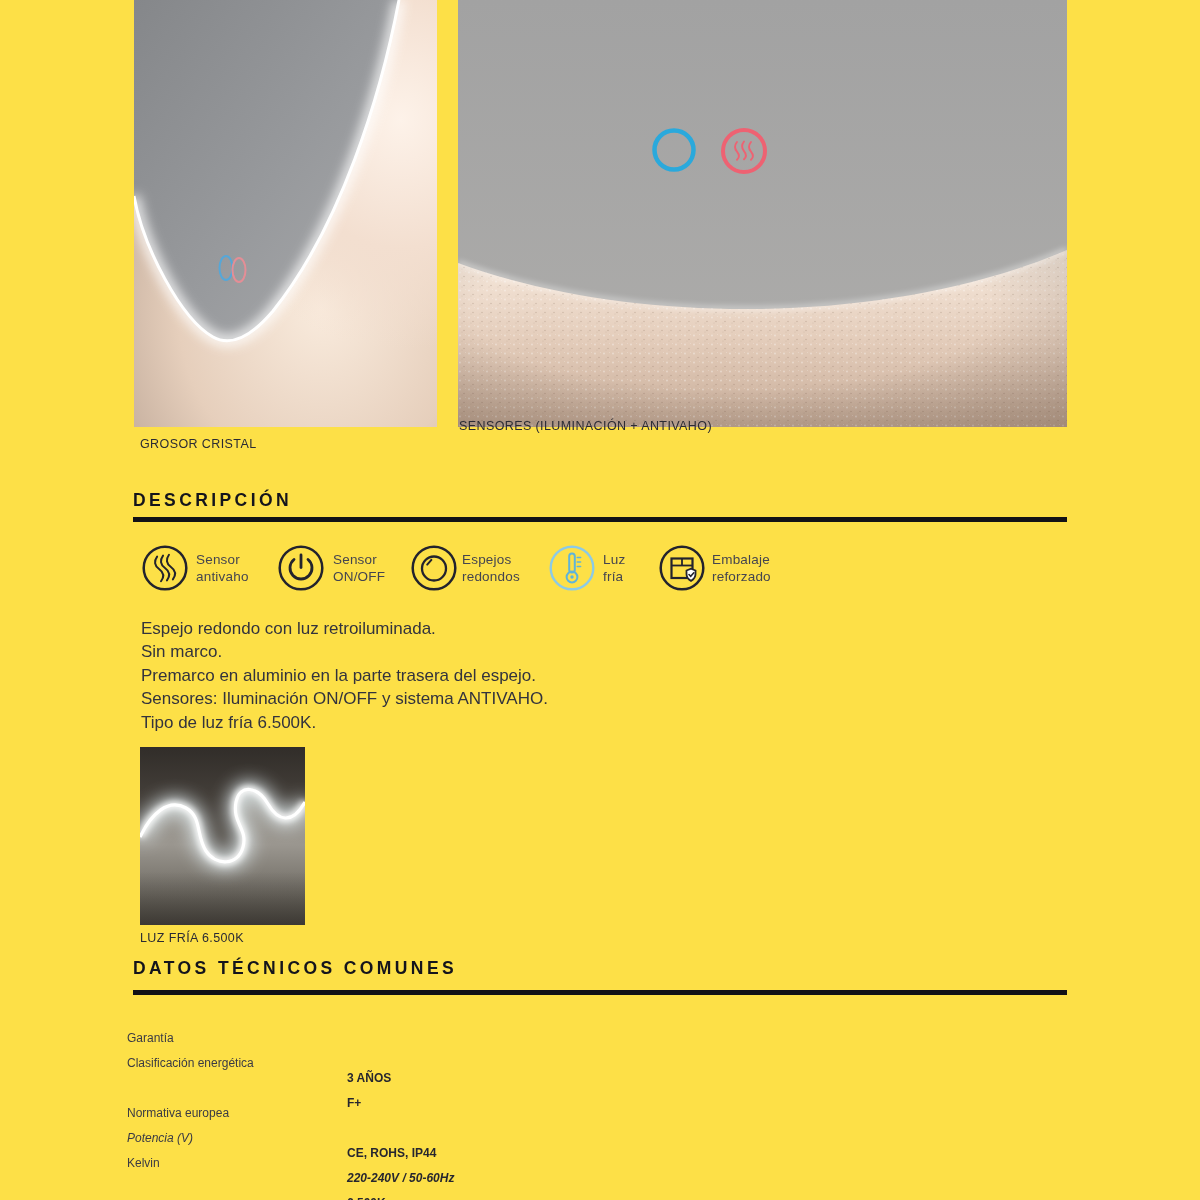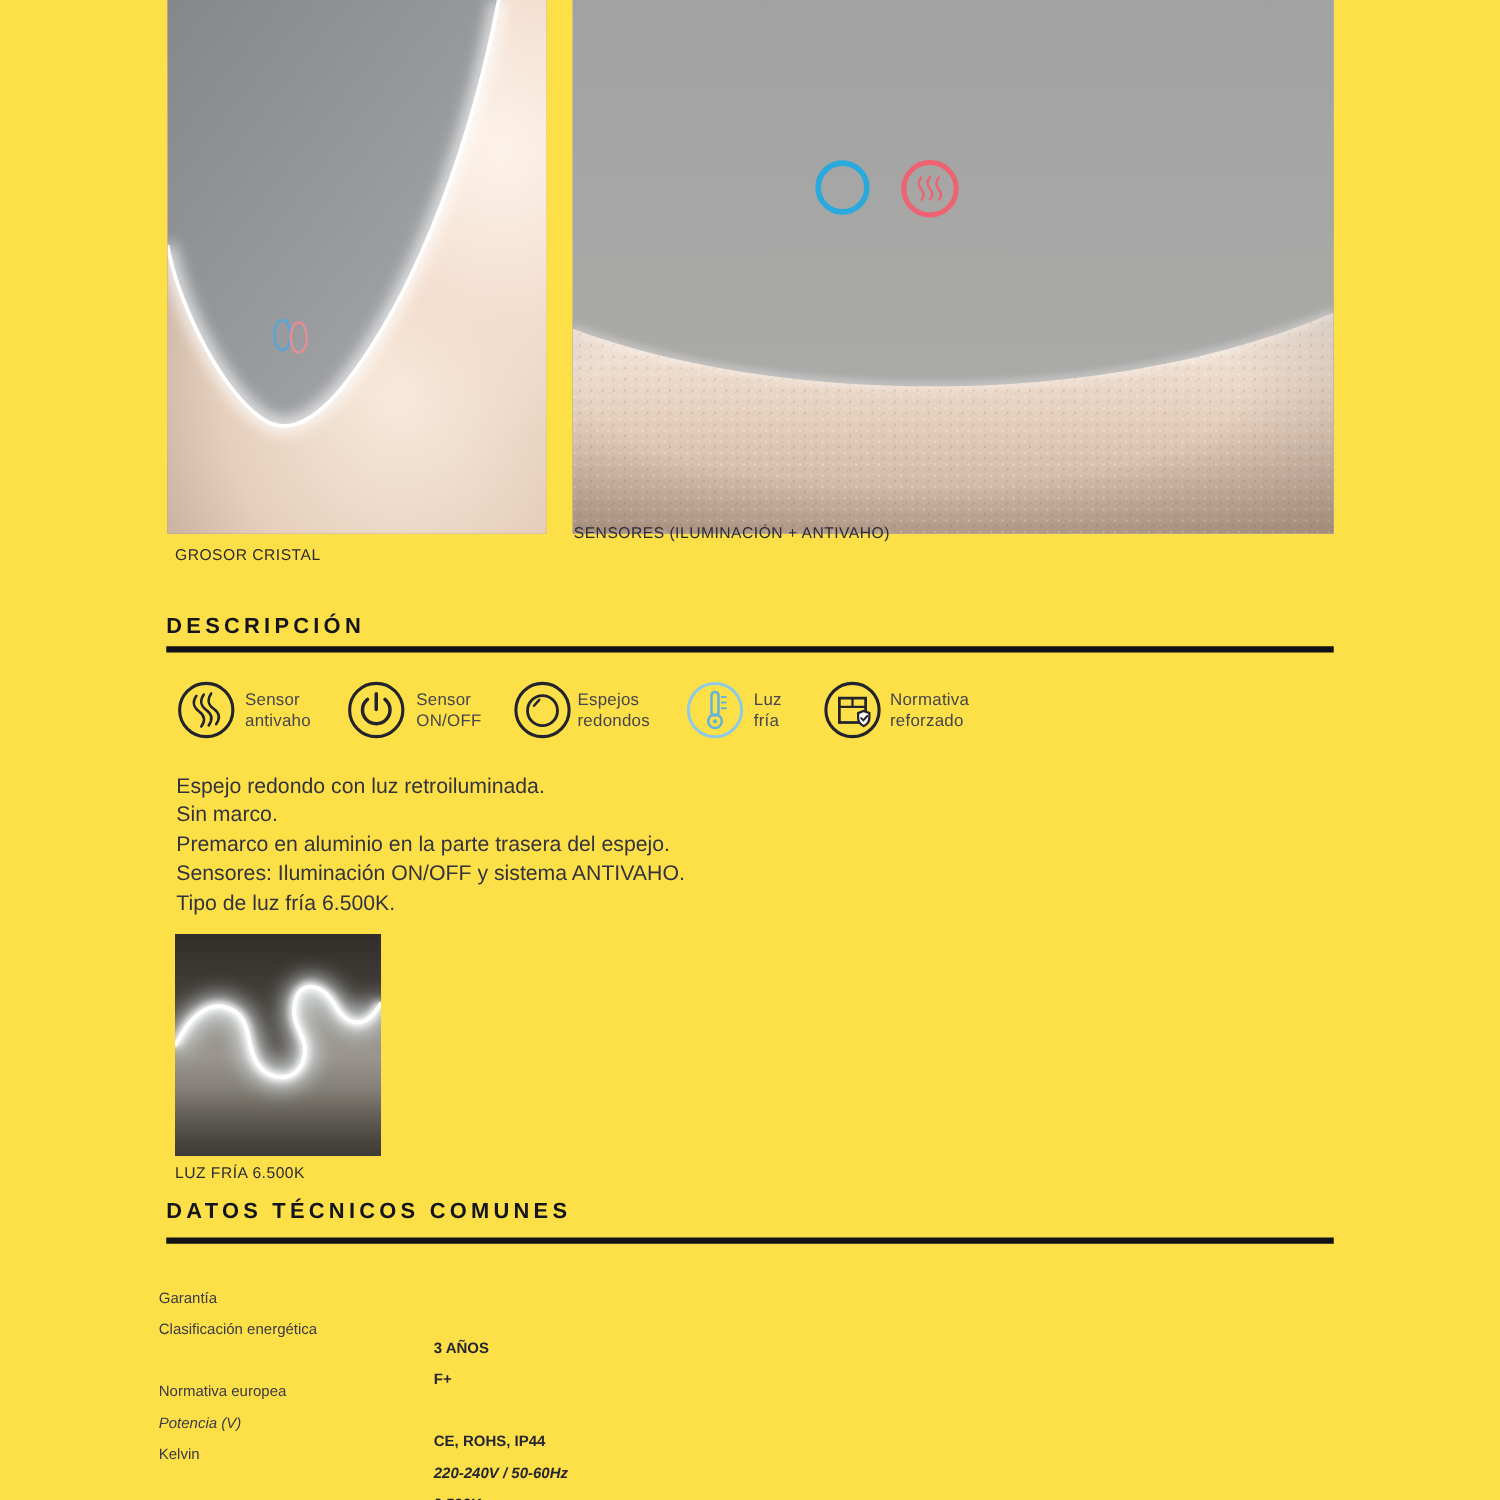--- a/index.html
+++ b/index.html
@@ -174,21 +174,21 @@
 
   <svg class="abs feature-icon" style="left:658px; top:544px;" viewBox="0 0 48 48">
     <circle cx="24" cy="24" r="21.3" fill="none" stroke="#23232d" stroke-width="2.5"></circle>
     <rect x="13.5" y="14.5" width="21" height="19.5" fill="none" stroke="#23232d" stroke-width="2.2"></rect>
     <line x1="13.5" y1="21.5" x2="34.5" y2="21.5" stroke="#23232d" stroke-width="1.8"></line>
     <line x1="24" y1="14.5" x2="24" y2="21.5" stroke="#23232d" stroke-width="1.8"></line>
     <path d="M28.5,26.5 l4.5,-1.8 4.5,1.8 v3.6 c0,3.4 -2.2,5.6 -4.5,6.8 c-2.3,-1.2 -4.5,-3.4 -4.5,-6.8 z" fill="#ffffff" stroke="#23232d" stroke-width="1.8"></path>
     <path d="M31,30.5 l1.7,1.8 3.1,-3.5" fill="none" stroke="#23232d" stroke-width="1.6" stroke-linecap="round"></path>
   </svg>
   <div class="abs feature-label" style="left:712px; top:552px;">
-    <div>Normativa</div>
+    <div>Embalaje</div>
     <div>reforzado</div>
   </div>
 
   <div class="abs" style="left:141px; top:617px;">
     <div class="desc-line">Espejo redondo con luz retroiluminada.</div>
     <div class="desc-line">Sin marco.</div>
     <div class="desc-line">Premarco en aluminio en la parte trasera del espejo.</div>
     <div class="desc-line">Sensores: Iluminación ON/OFF y sistema ANTIVAHO.</div>
     <div class="desc-line">Tipo de luz fría 6.500K.</div>
   </div>

